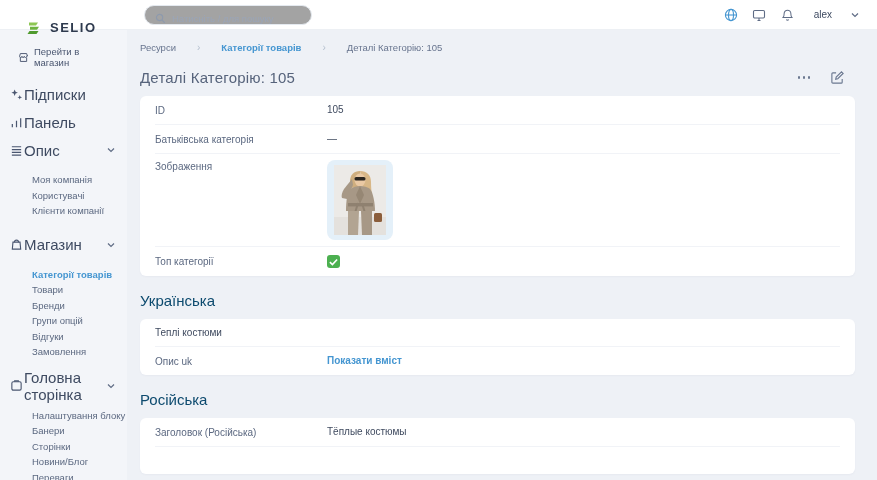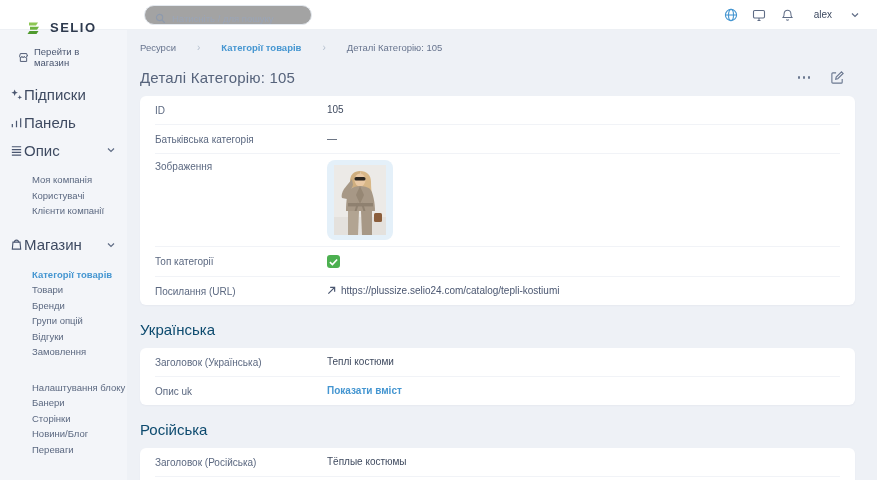--- a/index.html
+++ b/index.html
@@ -198,20 +198,34 @@
       <div class="active">Категорії товарів</div>
       <div>Товари</div>
       <div>Бренди</div>
       <div>Групи опцій</div>
       <div>Відгуки</div>
       <div>Замовлення</div>
     </div>
   </div>
 
   <div class="side-group gap-top">
+    <div class="side-item">
+      <span>
+        <svg width="13" height="13" viewBox="0 0 14 14" fill="none" stroke="#4a5670" stroke-width="1.2">
+          <rect x="2" y="3" width="10" height="9" rx="1.5"></rect>
+            <path d="M5 3V2h4v1"></path>
+        </svg>
+      </span>
+      <span>Головна сторінка</span>
+      <span class="chev">
+        <svg width="8" height="6" viewBox="0 0 8 6" fill="none" stroke="#5f6c85" stroke-width="1.2">
+            <path d="M1 1.5 4 4.5 7 1.5"></path>
+          </svg>
+      </span>
+    </div>
     <div class="side-sub">
       <div>Налаштування блоку</div>
       <div>Банери</div>
       <div>Сторінки</div>
       <div>Новини/Блог</div>
       <div>Переваги</div>
     </div>
   </div>
 
 </div>
@@ -286,35 +300,25 @@
     <div class="row">
       <div class="row-label">Топ категорії</div>
       <div class="row-value">
         <span class="checkbox">
           <svg width="9" height="8" viewBox="0 0 10 8" fill="none" stroke="#ffffff" stroke-width="1.8">
             <path d="M1 4.2 3.8 6.8 9 1.2"></path>
           </svg>
         </span>
       </div>
     </div>
-    <div class="row">
-      <div class="row-label">Посилання (URL)</div>
-      <div class="row-value url-value">
-        <svg width="9" height="9" viewBox="0 0 10 10" fill="none" stroke="#4a5670" stroke-width="1.3">
-          <path d="M1.5 8.5 8.5 1.5M3.5 1.5h5v5"></path>
-        </svg>
-        <span>https://plussize.selio24.com/catalog/tepli-kostiumi</span>
-      </div>
-    </div>
   </div>
 
   <div class="section-title">Українська</div>
   <div class="card">
     <div class="row">
-      <div class="row-label">Заголовок (Українська)</div>
       <div class="row-value">Теплі костюми</div>
     </div>
     <div class="row">
       <div class="row-label">Опис uk</div>
       <div class="row-value content-link">Показати вміст</div>
     </div>
   </div>
 
   <div class="section-title">Російська</div>
   <div class="card">

